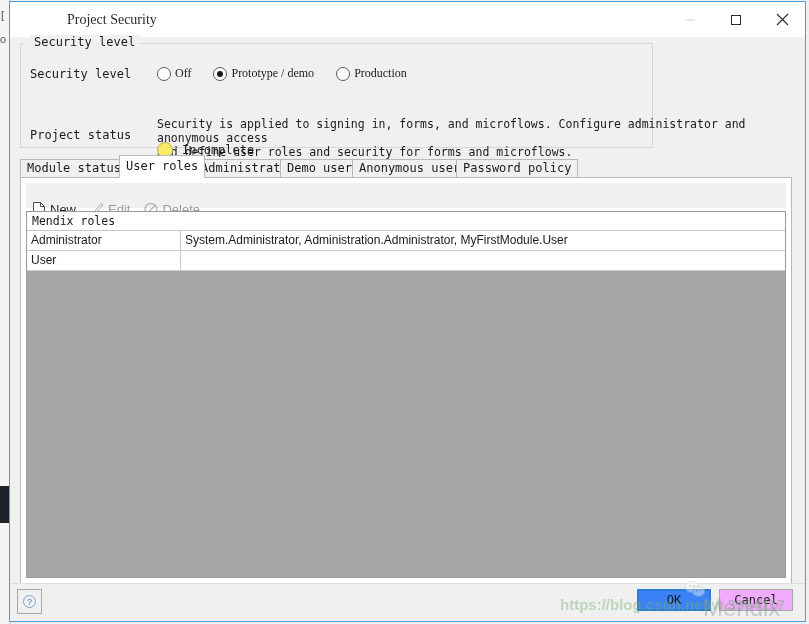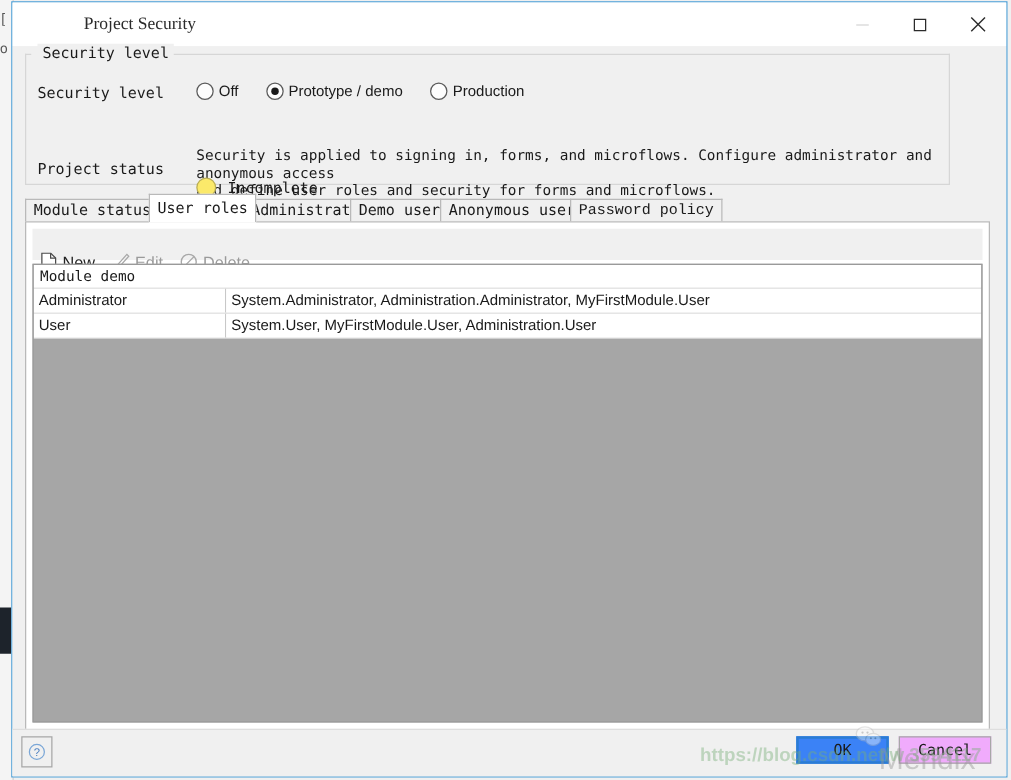--- a/index.html
+++ b/index.html
@@ -101,21 +101,21 @@
     right: 0;
     bottom: 0;
     background: #f0f0f0;
   }
 
   
   .groupbox {
     position: absolute;
     left: 10px;
     top: 6px;
-    width: 740px;
+    width: 633px;
     height: 105px;
     border: 1px solid #d6d6d6;
     border-top: none;
     box-sizing: border-box;
   }
   .groupbox .gb-topline-left {
     position: absolute;
     left: -1px; top: 0;
     width: 5px; height: 1px;
     background: #d6d6d6;
@@ -172,21 +172,21 @@
   }
   .radio-dot.checked::after {
     content: "";
     position: absolute;
     left: 3px; top: 3px;
     width: 6px; height: 6px;
     border-radius: 50%;
     background: #1a1a1a;
   }
   .radio-label {
-    font-family: Liberation Sans, sans-serif;
+    font-family: Liberation Serif, serif;
     font-size: 12px;
     color: #1a1a1a;
   }
 
   .desc {
     position: absolute;
     left: 136px;
     top: 46px;
     width: 645px;
     font-family: "DejaVu Sans Mono", monospace;
@@ -505,21 +505,21 @@
         <span class="status-text">Incomplete</span>
       </div>
     </div>
 
     <div class="tabstrip">
       <div class="tab" style="left:0px;">Module status</div>
       <div class="tab active" style="left:99px;">User roles</div>
       <div class="tab" style="left:174px;">Administrator</div>
       <div class="tab" style="left:260px;">Demo users</div>
       <div class="tab" style="left:332px;">Anonymous users</div>
-      <div class="tab" style="left:436px;font-family:Liberation Mono, monospace;">Password policy</div>
+      <div class="tab" style="left:436px;">Password policy</div>
     </div>
 
     <div class="tabpanel">
 
       <div class="toolbar">
         <div class="tbtn">
           <span class="ticon">
             <svg width="14" height="15" viewBox="0 0 14 15">
               <path d="M1.5 0.5 H8.5 L12.5 4.5 V14.5 H1.5 Z" fill="#ffffff" stroke="#4a4a4a" stroke-width="1"></path>
               <path d="M8.5 0.5 V4.5 H12.5" fill="none" stroke="#4a4a4a" stroke-width="1"></path>
@@ -542,31 +542,30 @@
               <line x1="2.8" y1="11.7" x2="11.2" y2="3.3" stroke="#a8a8a8" stroke-width="1.1"></line>
             </svg>
           </span>
           <span>Delete</span>
         </div>
       </div>
 
       <div class="grid">
         <div class="grid-head">
           <div class="gh-cell c2">
-            <span>Module demo</span>
+            <span>Mendix roles</span>
           </div>
         </div>
 
         <div class="grid-row">
           <div class="gc c1">Administrator</div>
           <div class="gc c2">System.Administrator, Administration.Administrator, MyFirstModule.User</div>
         </div>
         <div class="grid-row">
           <div class="gc c1">User</div>
-          <div class="gc c2">System.User, MyFirstModule.User, Administration.User</div>
         </div>
 
         <div class="grid-empty"></div>
       </div>
     </div>
 
     <div class="footer">
       <div class="help-btn">
         <span>
           <svg width="15" height="15" viewBox="0 0 15 15">

